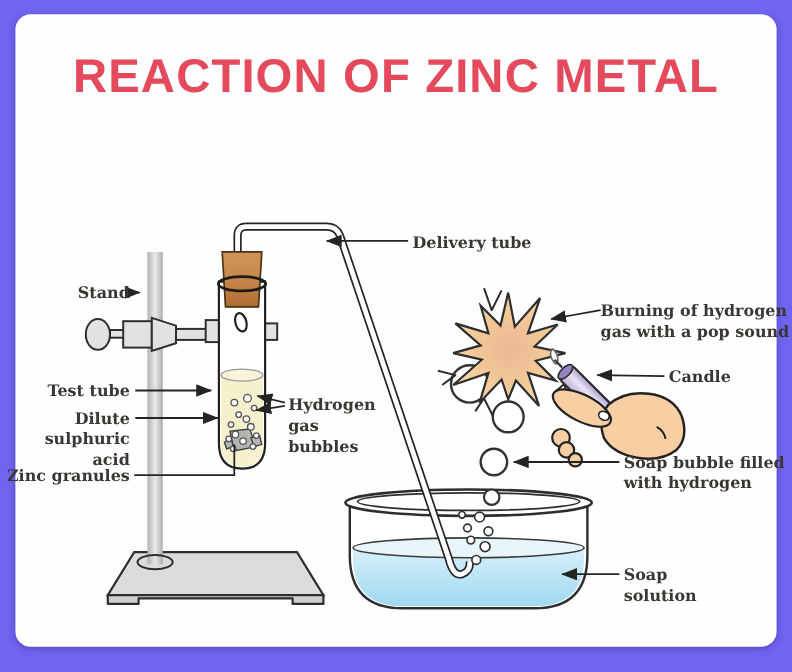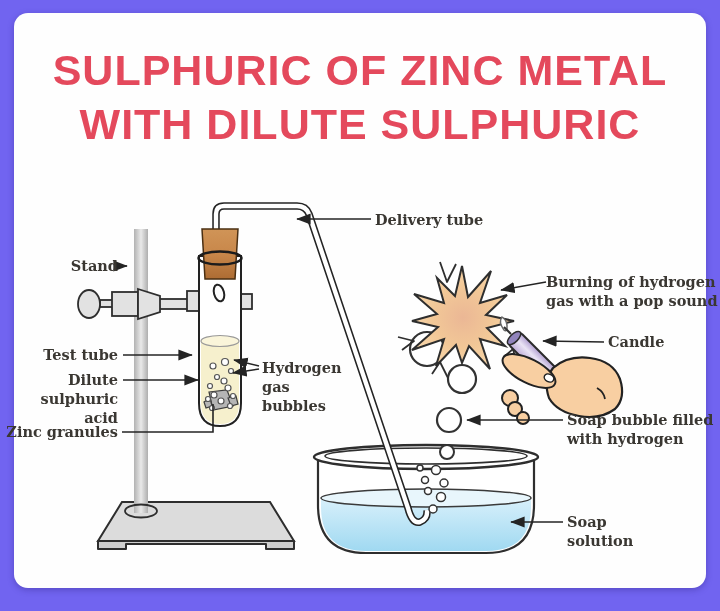--- a/index.html
+++ b/index.html
@@ -23,22 +23,21 @@
     font-family:"DejaVu Serif",serif;
     font-size:14.5px;font-weight:bold;fill:#3a3732;
   }
   .leader{stroke:#242424;stroke-width:1.6;fill:none;}
 </style>
 </head>
 <body>
 
 <div class="card">
   <div class="title">
-    <div>SULPHURIC OF ZINC METAL</div>
-    <div>WITH DILUTE SULPHURIC</div>
+    <div>REACTION OF ZINC METAL</div>
   </div>
 </div>
 
 <svg class="diagram" width="720" height="611" viewBox="0 0 720 611">
   <defs>
     <marker id="arr" orient="auto" markerWidth="10" markerHeight="8" refX="8.5" refY="3.5">
       <path d="M0,0 L9,3.5 L0,7 Z" fill="#242424"></path>
     </marker>
     <linearGradient id="rodGrad" x1="0" y1="0" x2="1" y2="0">
       <stop offset="0" stop-color="#b2b2b2"></stop>

